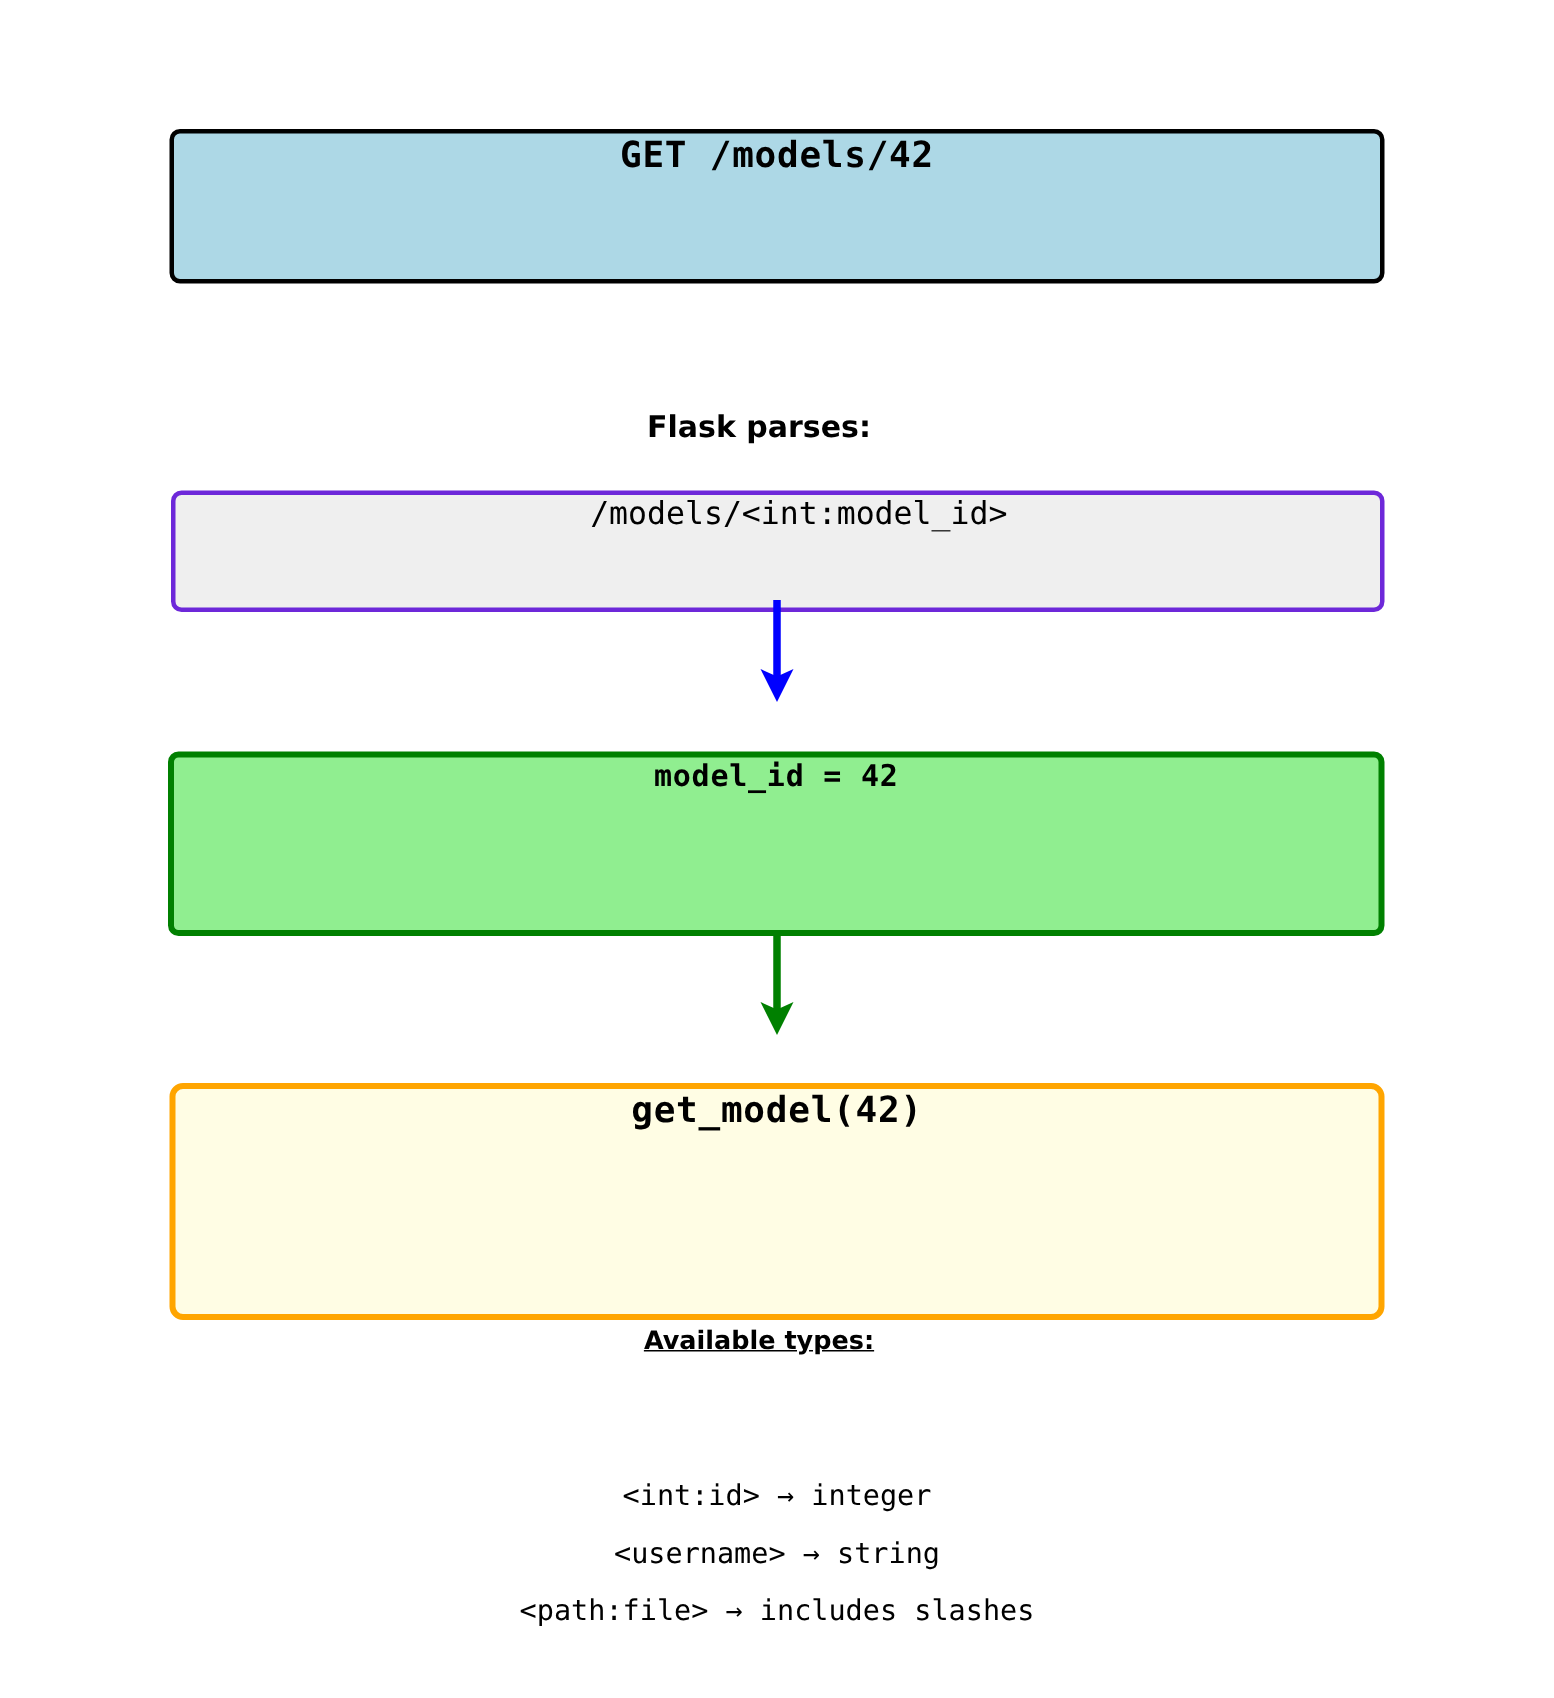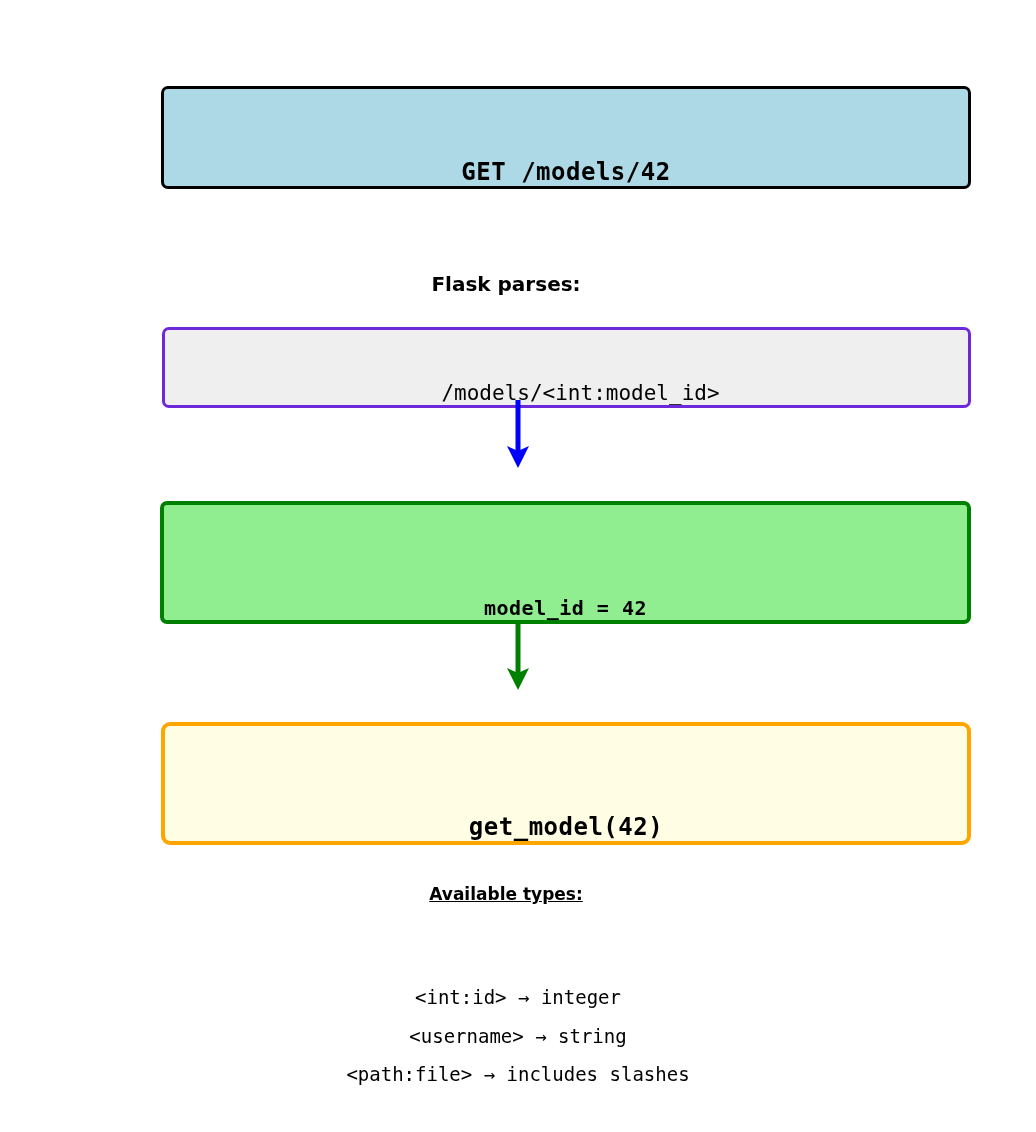--- a/index.html
+++ b/index.html
@@ -19,24 +19,23 @@
     position: relative;
     width: 1036px;
     height: 1132px;
   }
 
   
   .node {
     position: absolute;
     box-sizing: border-box;
     display: flex;
-    align-items: flex-end;
+    align-items: flex-start;
     justify-content: center;
     text-align: center;
-    margin-left: 48px;
   }
   .node .node-label {
     font-family: "DejaVu Sans Mono", monospace;
     color: #000000;
     white-space: pre;
   }
 
   
   #request-box {
     left: 113px;
@@ -103,21 +102,21 @@
     font-size: 20px;
     font-weight: bold;
     letter-spacing: 0.5px;
   }
 
   
   #handler-call-box {
     left: 113px;
     top: 722px;
     width: 810px;
-    height: 123px;
+    height: 158px;
     background: #fffde4;
     border: 4px solid #ffa500;
     border-radius: 9px;
   }
   #handler-call-box .node-label {
     font-size: 24px;
     font-weight: bold;
     letter-spacing: 0.5px;
   }
 

